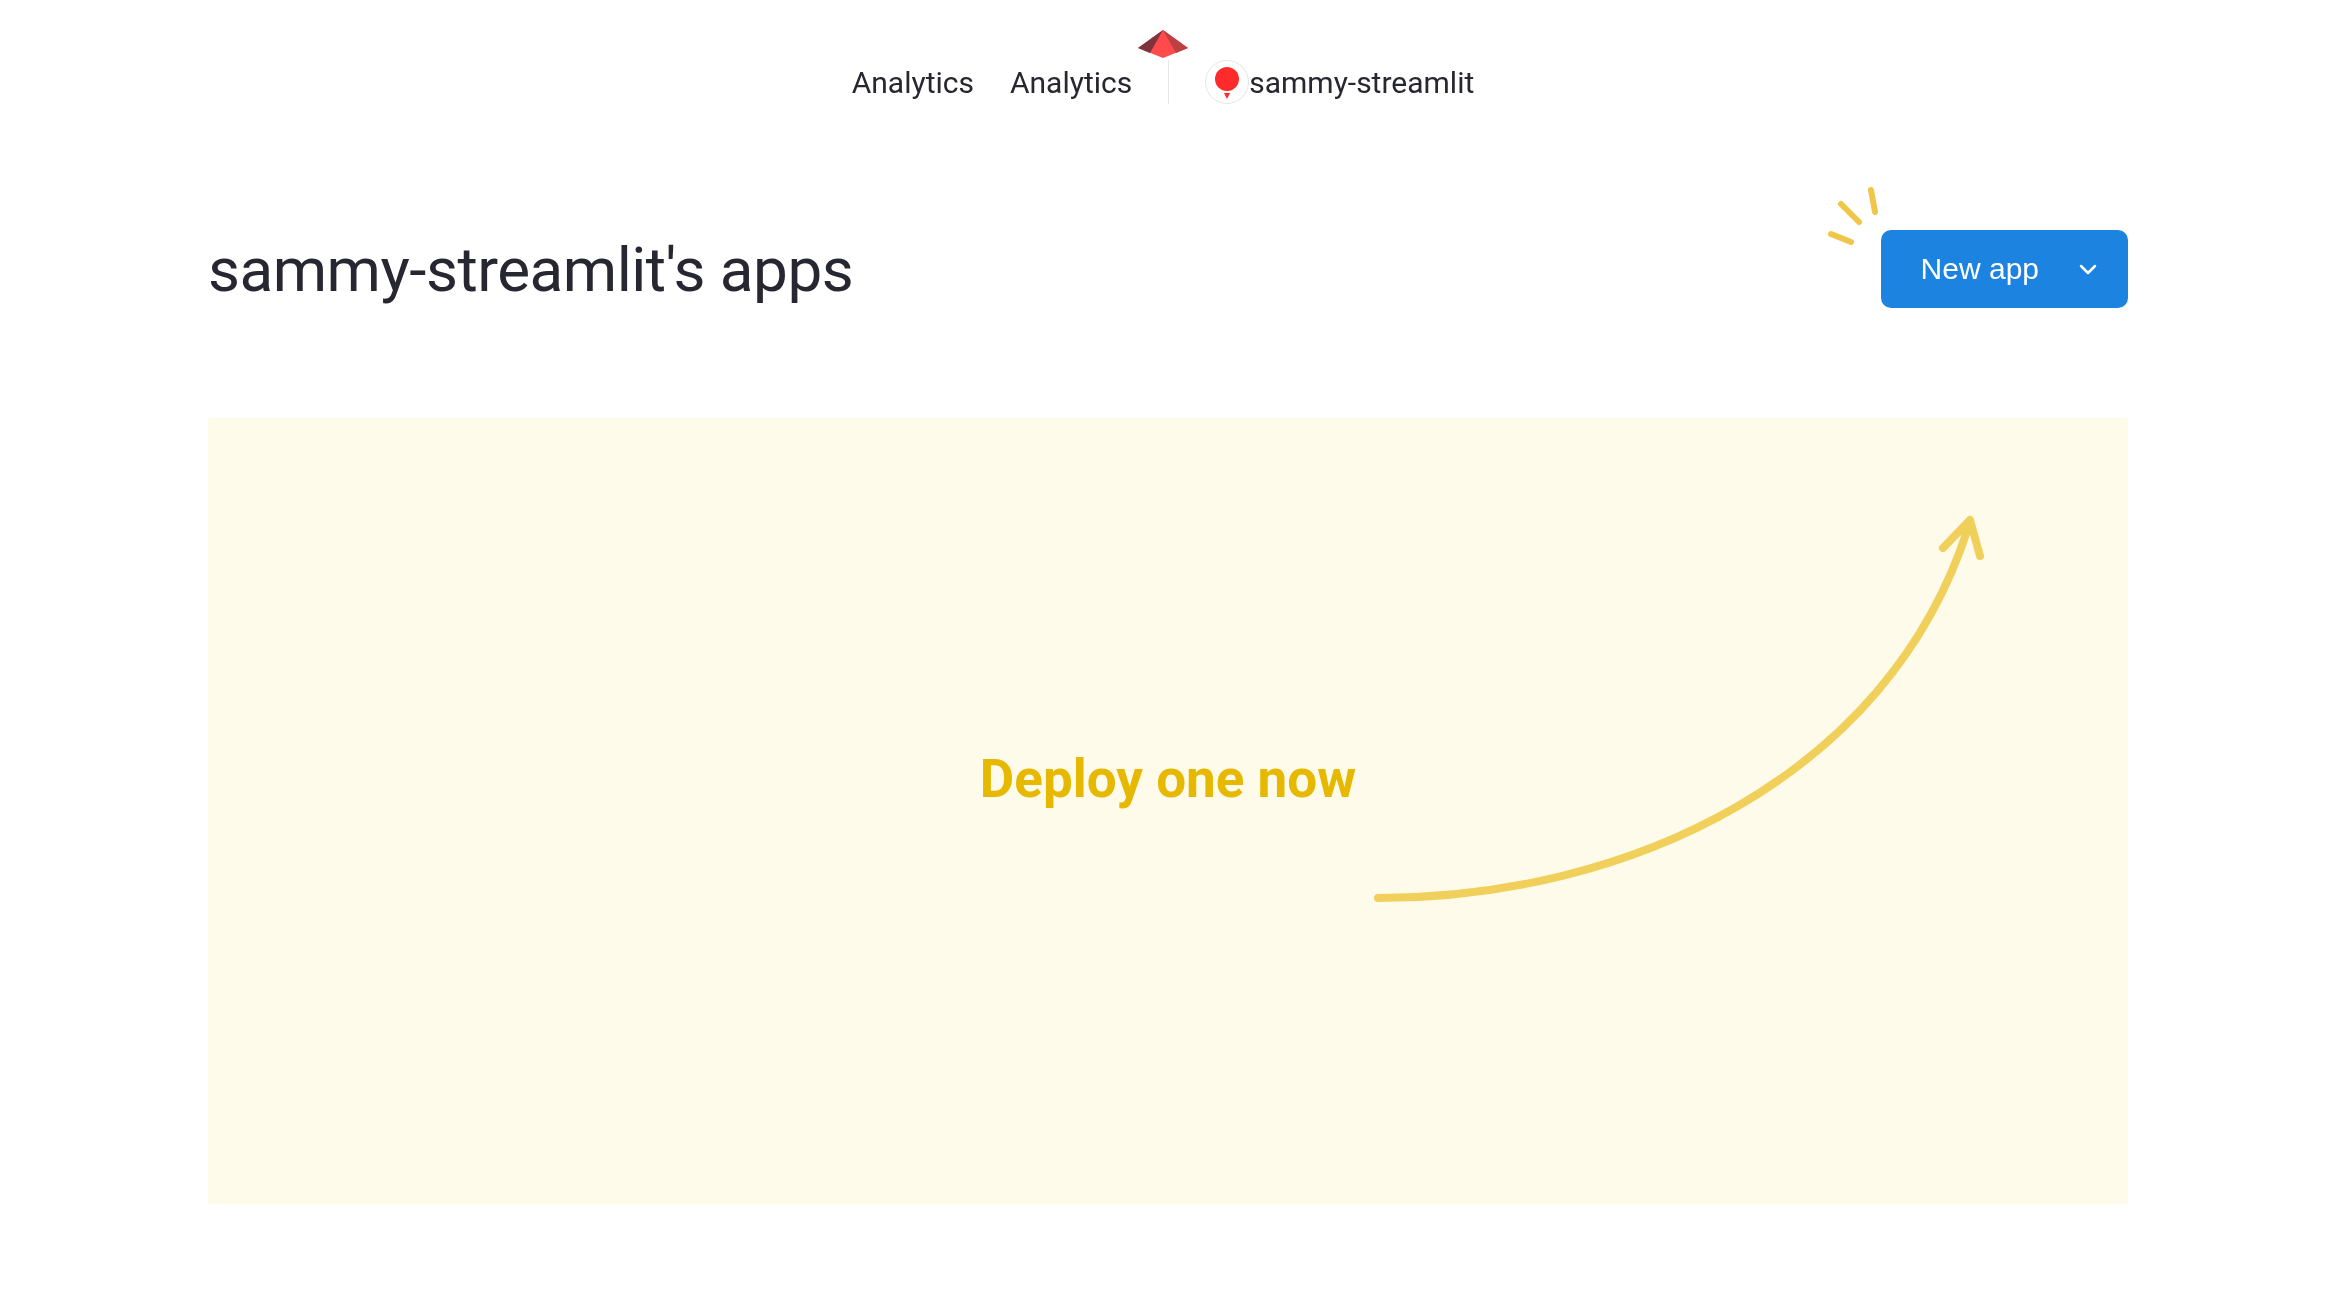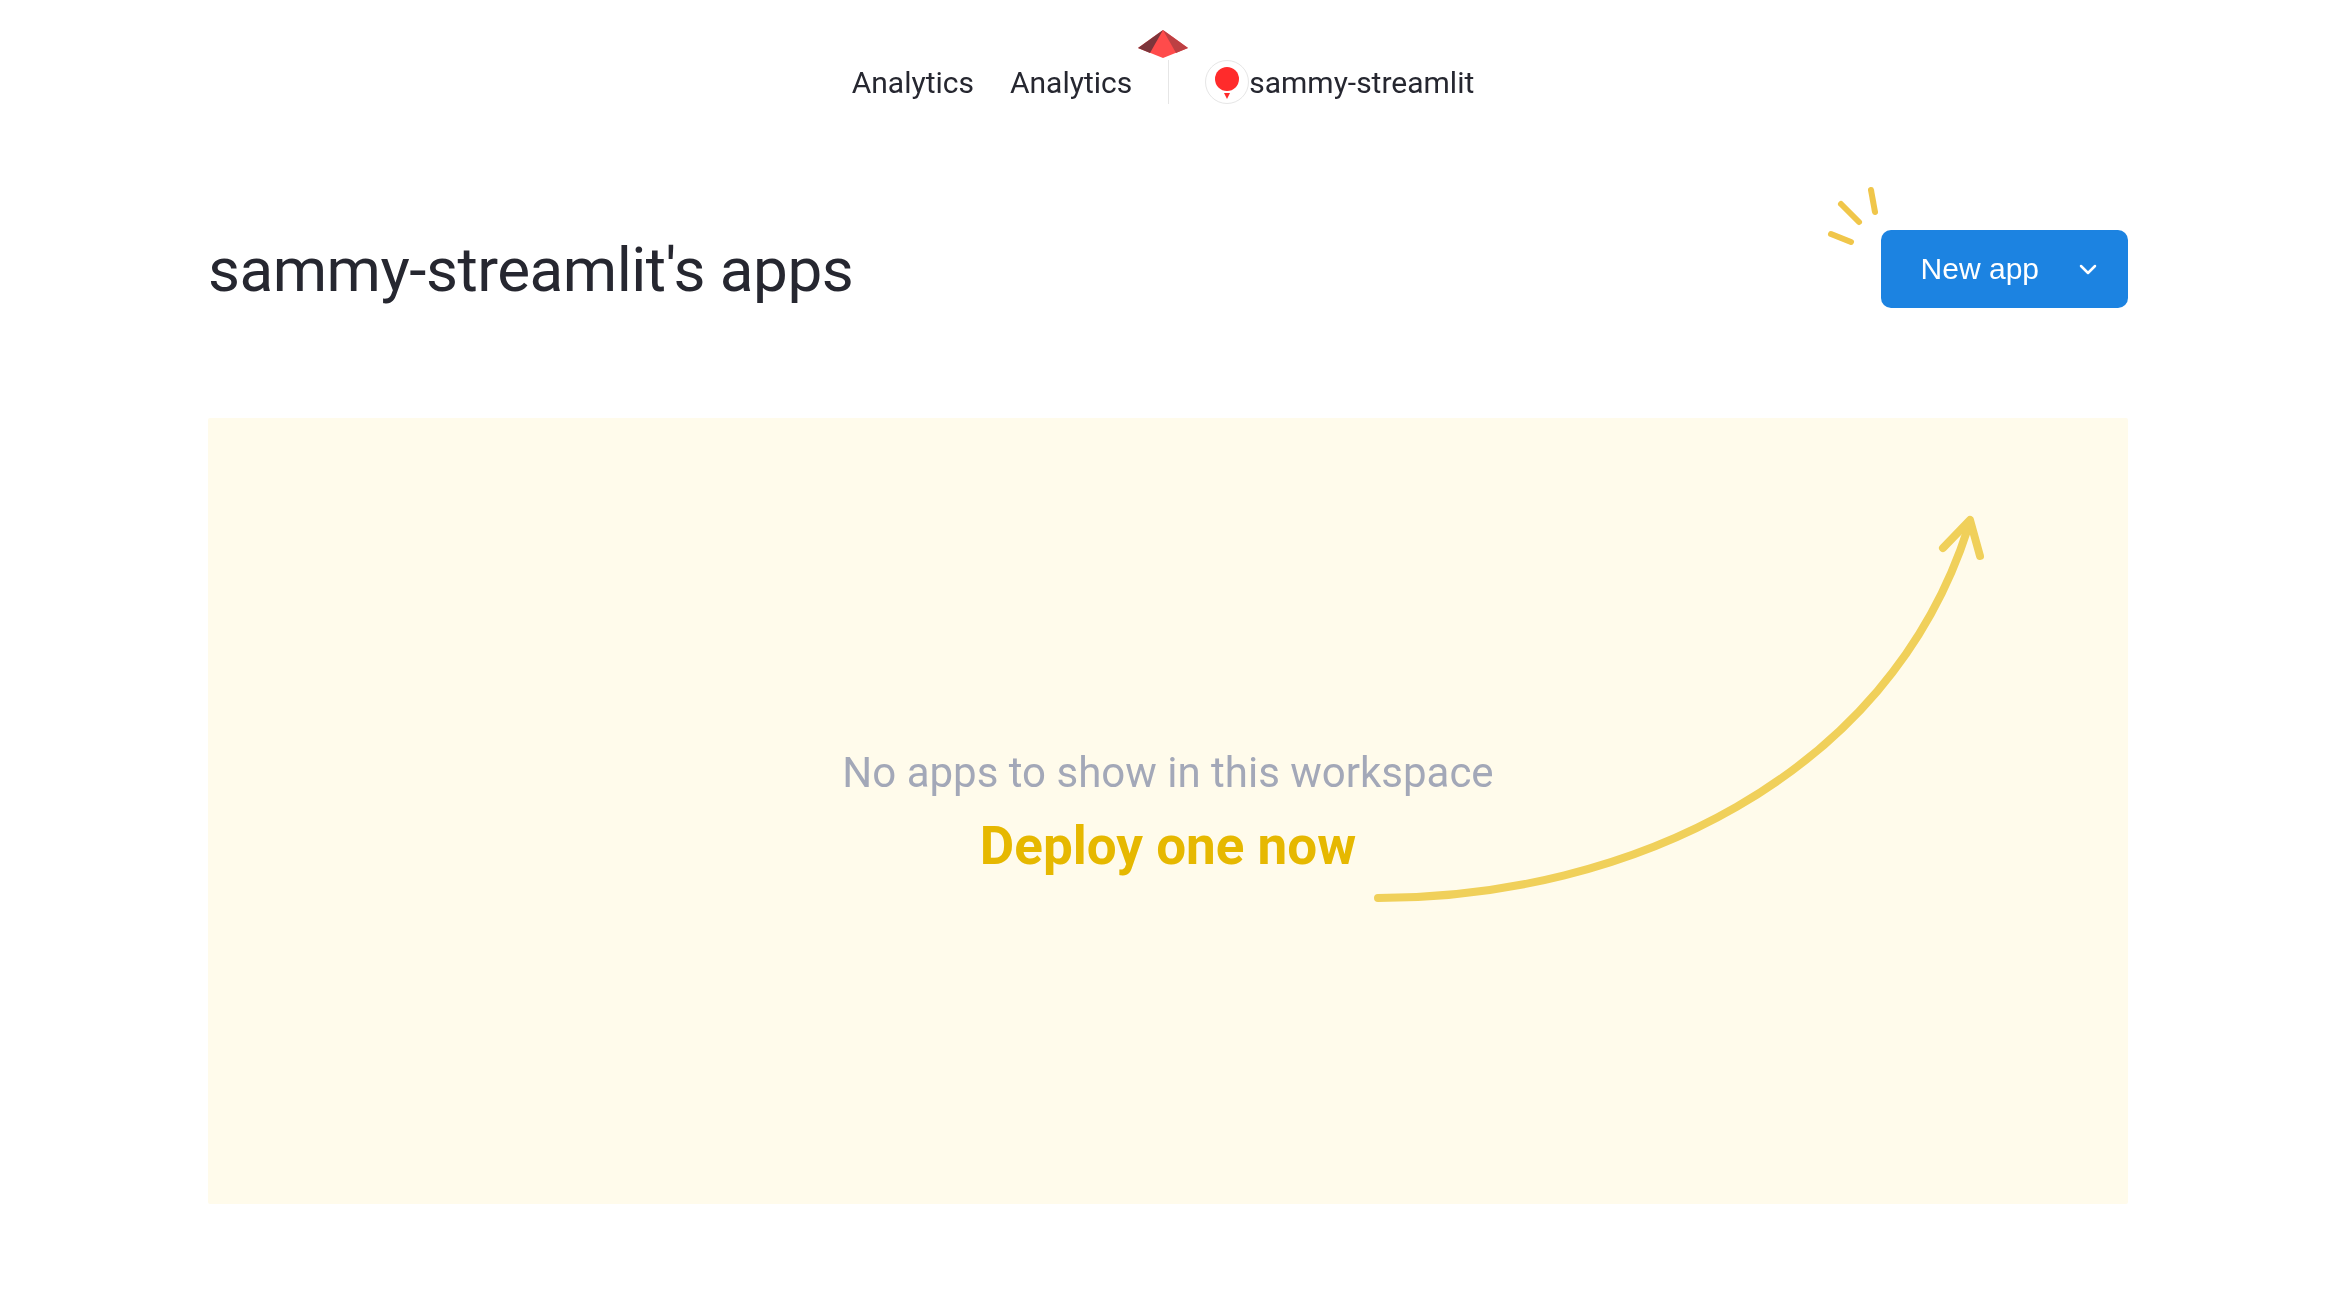--- a/index.html
+++ b/index.html
@@ -188,20 +188,19 @@
       <button class="new-app-btn">
         <span>New app</span>
         <svg class="chevron" viewBox="0 0 18 18">
           <polyline points="2,6 9,13 16,6" fill="none" stroke="#fff" stroke-width="2.5" stroke-linecap="round" stroke-linejoin="round"></polyline>
         </svg>
       </button>
     </div>
   </div>
 
   <div class="empty-card">
-    <div class="empty-text">No apps to show in this workspace</div>
     <a class="deploy-link">Deploy one now</a>
     <svg class="arrow" viewBox="0 0 640 420">
       <path d="M10 400 C 260 400, 520 280, 600 30" fill="none" stroke="#f0d05a" stroke-width="8" stroke-linecap="round"></path>
       <path d="M575 50 L602 22 L612 58" fill="none" stroke="#f0d05a" stroke-width="8" stroke-linecap="round" stroke-linejoin="round"></path>
     </svg>
   </div>
 </div>
 
 </body></html>

